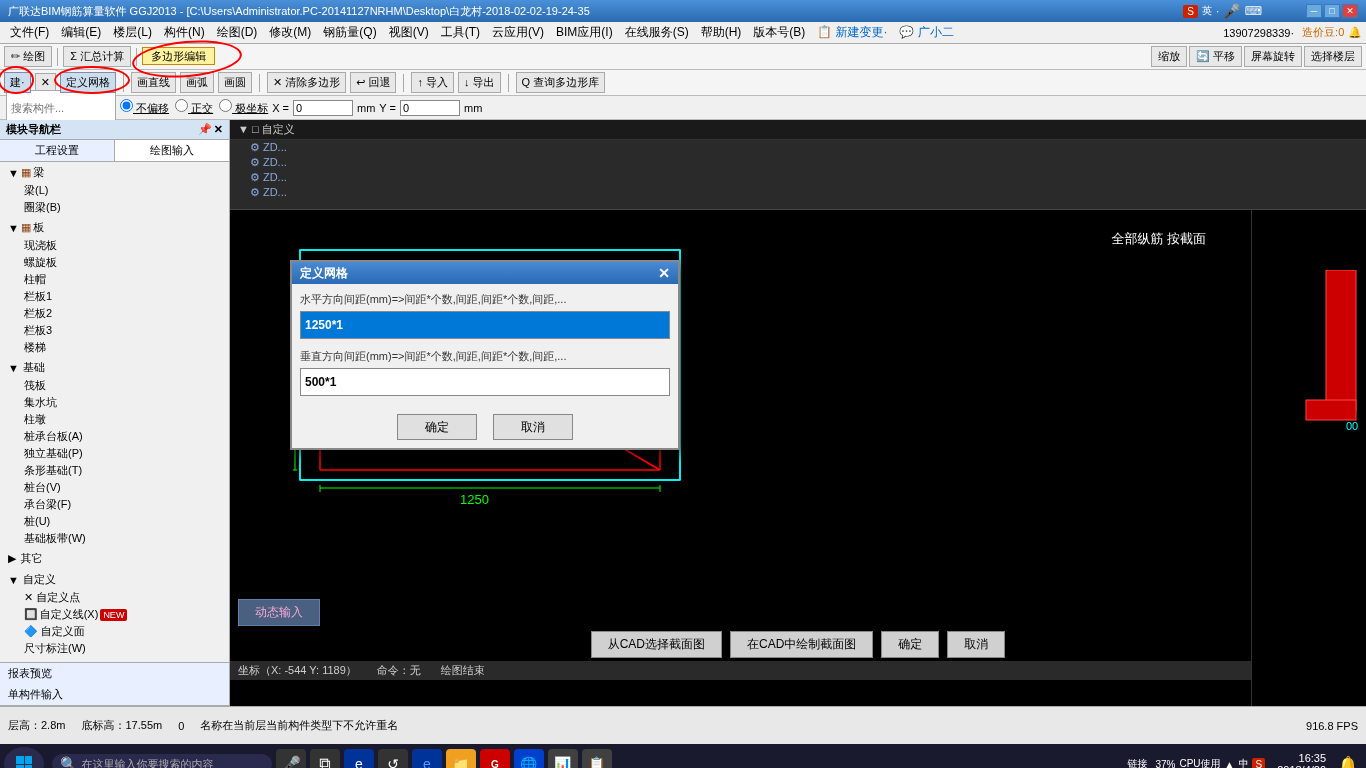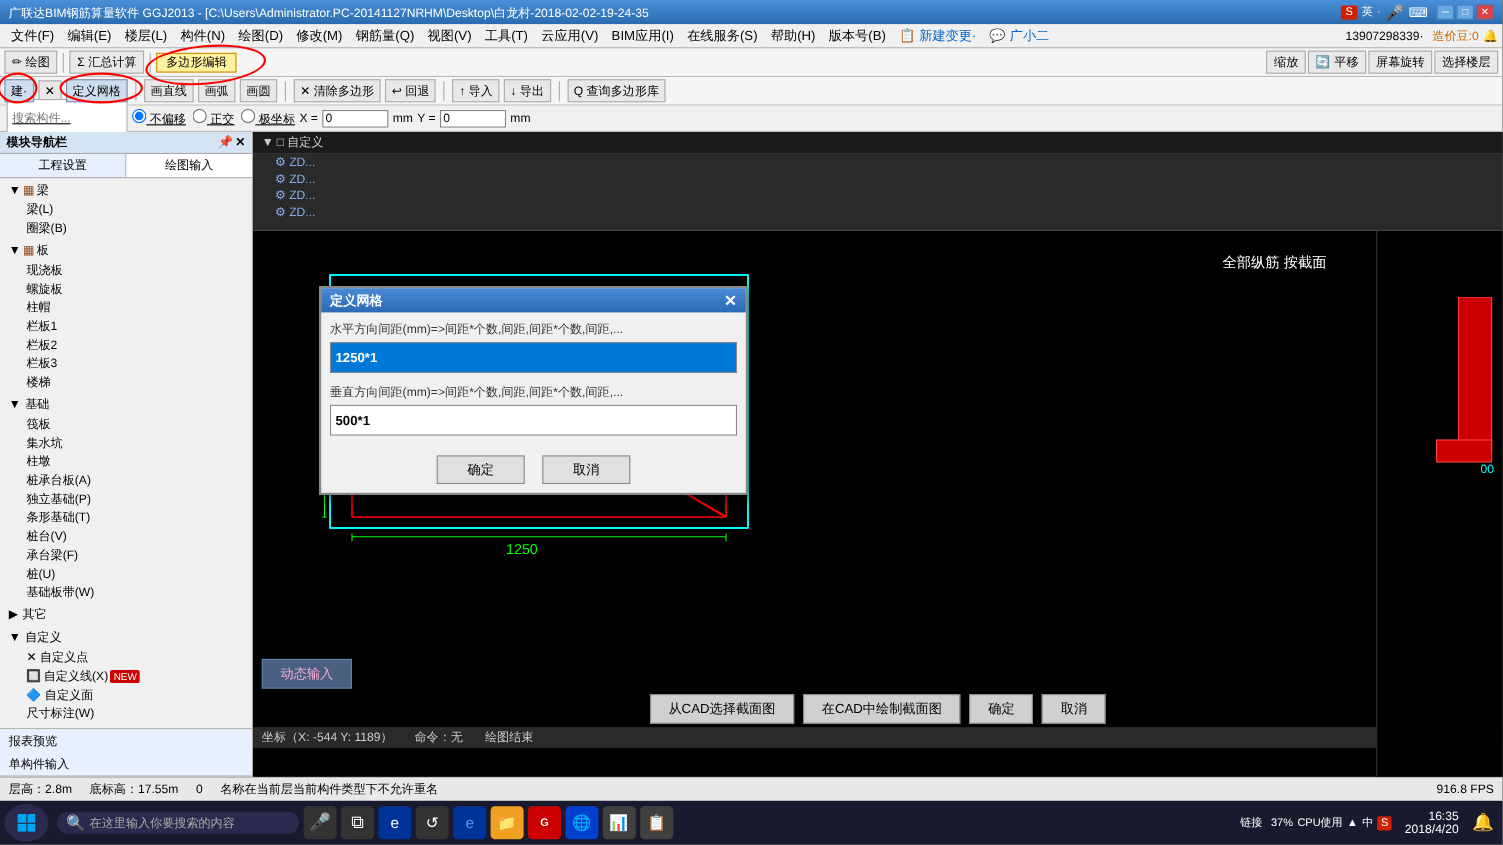--- a/index.html
+++ b/index.html
@@ -7,20 +7,21 @@
 
     
     .title-bar {
       height: 22px;
       background: linear-gradient(to bottom, #4a90d9, #2a6aaf);
       display: flex;
       align-items: center;
       padding: 0 8px;
       color: white;
       font-size: 11px;
+      gap: 36px;
     }
     .title-bar-controls { display: flex; gap: 2px; }
     .title-btn {
       width: 16px; height: 14px;
       background: #6aa8e0;
       border: 1px solid #3a7abf;
       color: white;
       font-size: 9px;
       cursor: pointer;
       display: flex; align-items: center; justify-content: center;
@@ -128,26 +129,25 @@
       white-space: nowrap;
       overflow: hidden;
       font-size: 11px;
     }
     .search-box {
       width: 100%;
       height: 36px;
       border: 1px solid #aaa;
       padding: 0 4px;
       font-size: 11px;
-      text-decoration: underline;
     }
 
     
     .status-bar {
-      height: 22px;
+      height: 38px;
       background: #e8e8e8;
       border-top: 1px solid #aaa;
       display: flex;
       align-items: center;
       padding: 0 8px;
       font-size: 11px;
       gap: 16px;
     }
 
     
@@ -452,21 +452,21 @@
     <div style="border-top:1px solid #aaa;">
       <div style="padding:3px 8px; background:#e8f0ff; cursor:pointer; font-size:11px;">报表预览</div>
       <div style="padding:3px 8px; background:#e8f0ff; border-bottom:1px solid #aaa; cursor:pointer; font-size:11px;">单构件输入</div>
     </div>
   </div>
 
   <div style="flex:1; display:flex; flex-direction:column; position:relative; background:#000;">
 
     <div style="background:#2a2a2a; height:90px; border-bottom:1px solid #444; display:flex; flex-direction:column;">
       <div style="color:#ccc; font-size:11px; padding:2px 8px; background:#1a1a1a; border-bottom:1px solid #333;">
-        <span style="color:#ccc;font-family:Liberation Serif, serif;">▼ □ 自定义</span>
+        <span style="color:#ccc;">▼ □ 自定义</span>
       </div>
       <div style="color:#8ad; font-size:11px; padding:1px 20px;">⚙ ZD...</div>
       <div style="color:#8ad; font-size:11px; padding:1px 20px;">⚙ ZD...</div>
       <div style="color:#8ad; font-size:11px; padding:1px 20px;">⚙ ZD...</div>
       <div style="color:#8ad; font-size:11px; padding:1px 20px;">⚙ ZD...</div>
     </div>
 
     <div style="flex:1; position:relative; background:#000; overflow:hidden;">
 
       <svg class="svg-canvas" width="830" height="400" style="position:absolute; top:30px; left:60px;">

